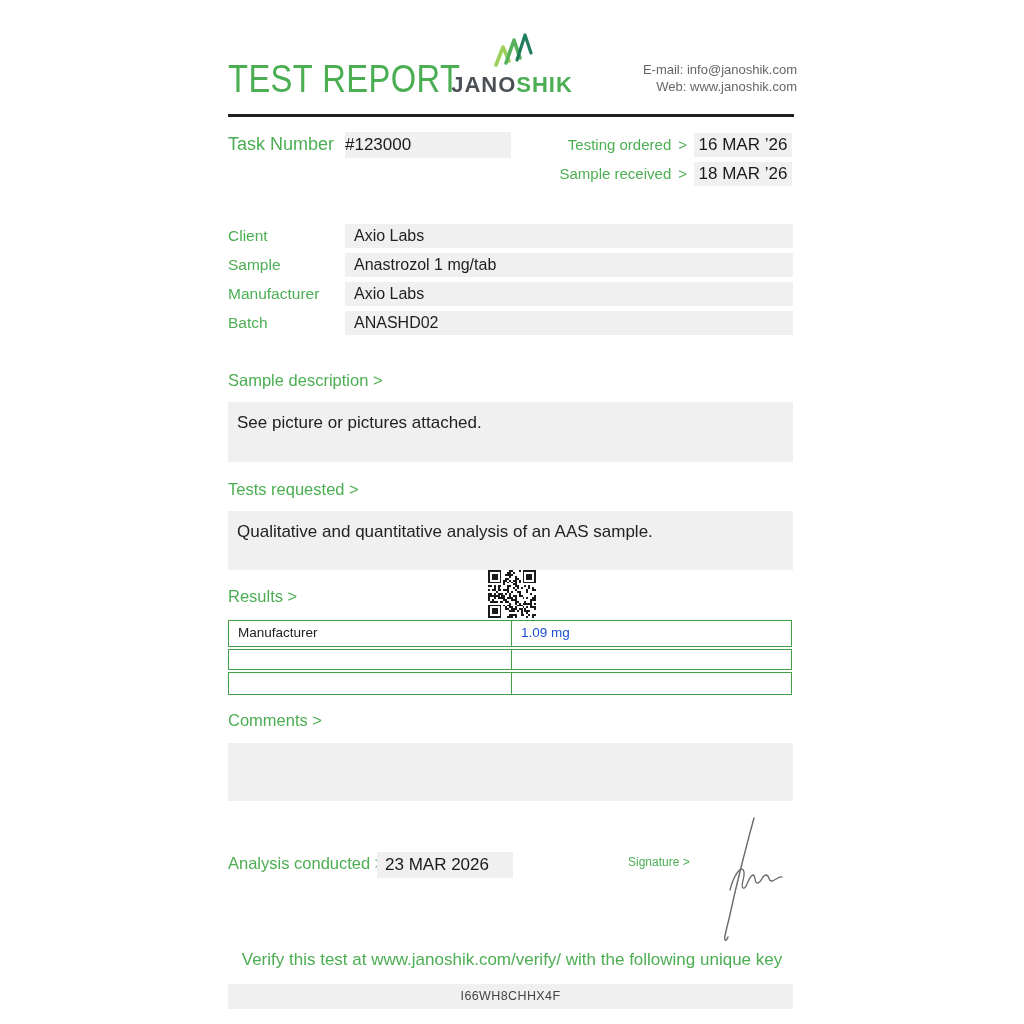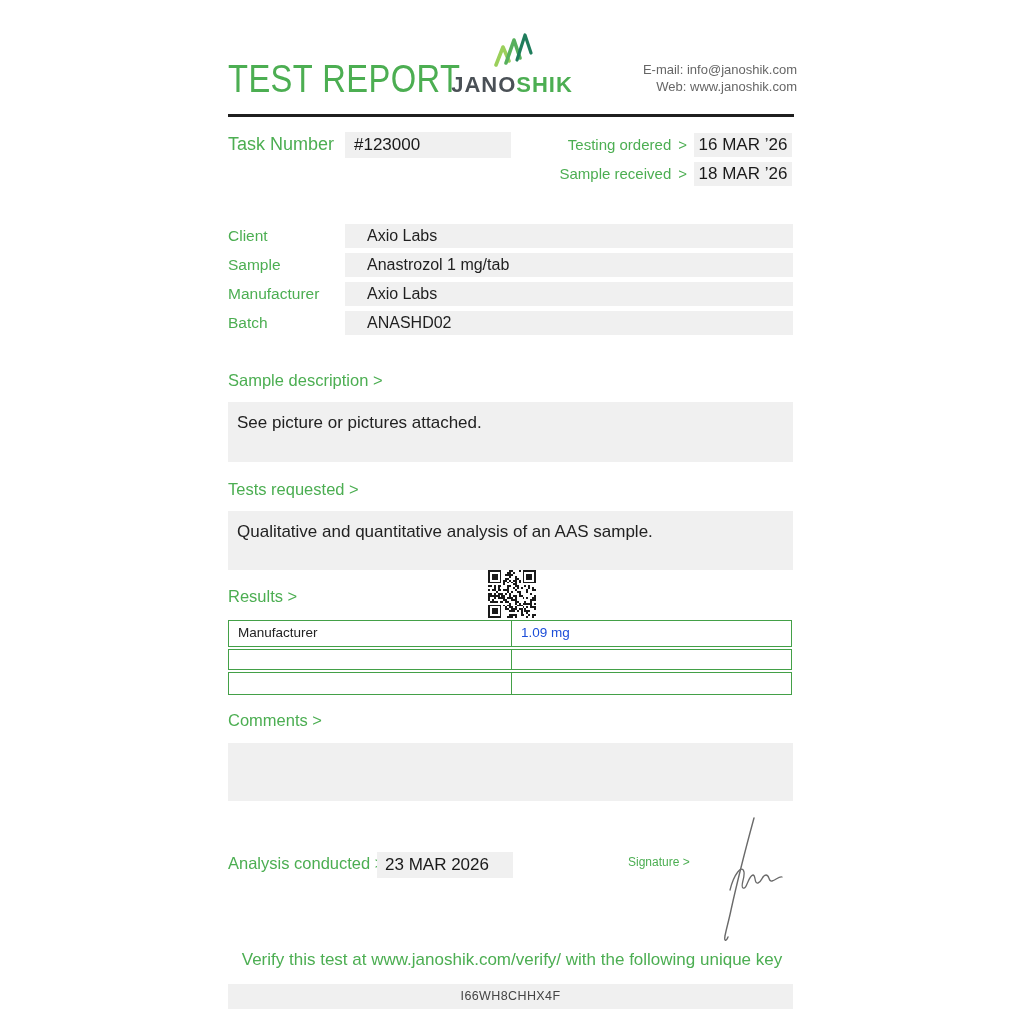--- a/index.html
+++ b/index.html
@@ -20,38 +20,38 @@
   .logo-green{color:#4cae52;}
   .contact{
     position:absolute;right:227px;top:61px;text-align:right;
     font-size:13px;line-height:17px;color:#666;
   }
   .rule{position:absolute;left:228px;top:114px;width:566px;height:3px;background:#1f1f1f;}
   
   .task-label{position:absolute;left:228px;top:134px;font-size:18px;color:#4cae52;}
   .task-box{
     position:absolute;left:345px;top:132px;width:166px;height:26px;background:#f0f0f0;
-    font-size:17px;line-height:26px;padding-left:9px;box-sizing:border-box;color:#1a1a1a;
+    font-size:17px;line-height:26px;box-sizing:border-box;color:#1a1a1a;
   }
   .meta-row{
     position:absolute;left:500px;width:292px;height:25px;display:flex;
     align-items:center;justify-content:flex-end;gap:7px;
   }
   .meta-row .mlabel{font-size:15px;color:#4cae52;white-space:nowrap;}
   .meta-row .marrow{font-size:15px;color:#4cae52;}
   .meta-box{
     width:98px;height:24px;background:#f0f0f0;font-size:17px;line-height:24px;
     text-align:center;color:#1a1a1a;white-space:nowrap;
   }
   
   .drow{position:absolute;left:228px;width:565px;height:24px;}
   .drow .dlabel{position:absolute;left:0;top:0;font-size:15.5px;line-height:24px;color:#4cae52;}
   .drow .dbox{
     position:absolute;left:117px;right:0;top:0;bottom:0;background:#f0f0f0;
-    font-size:16px;line-height:24px;padding-left:22px;color:#1f1f1f;
+    font-size:16px;line-height:24px;padding-left:9px;color:#1f1f1f;
   }
   
   .sec-heading{position:absolute;left:228px;font-size:16.5px;color:#4cae52;white-space:nowrap;}
   .sec-box{
     position:absolute;left:228px;width:565px;background:#f0f0f0;box-sizing:border-box;
     font-size:17px;line-height:16px;color:#222;padding:13px 9px;
   }
   
   .qr{position:absolute;left:488px;top:570px;width:48px;height:48px;}
   

